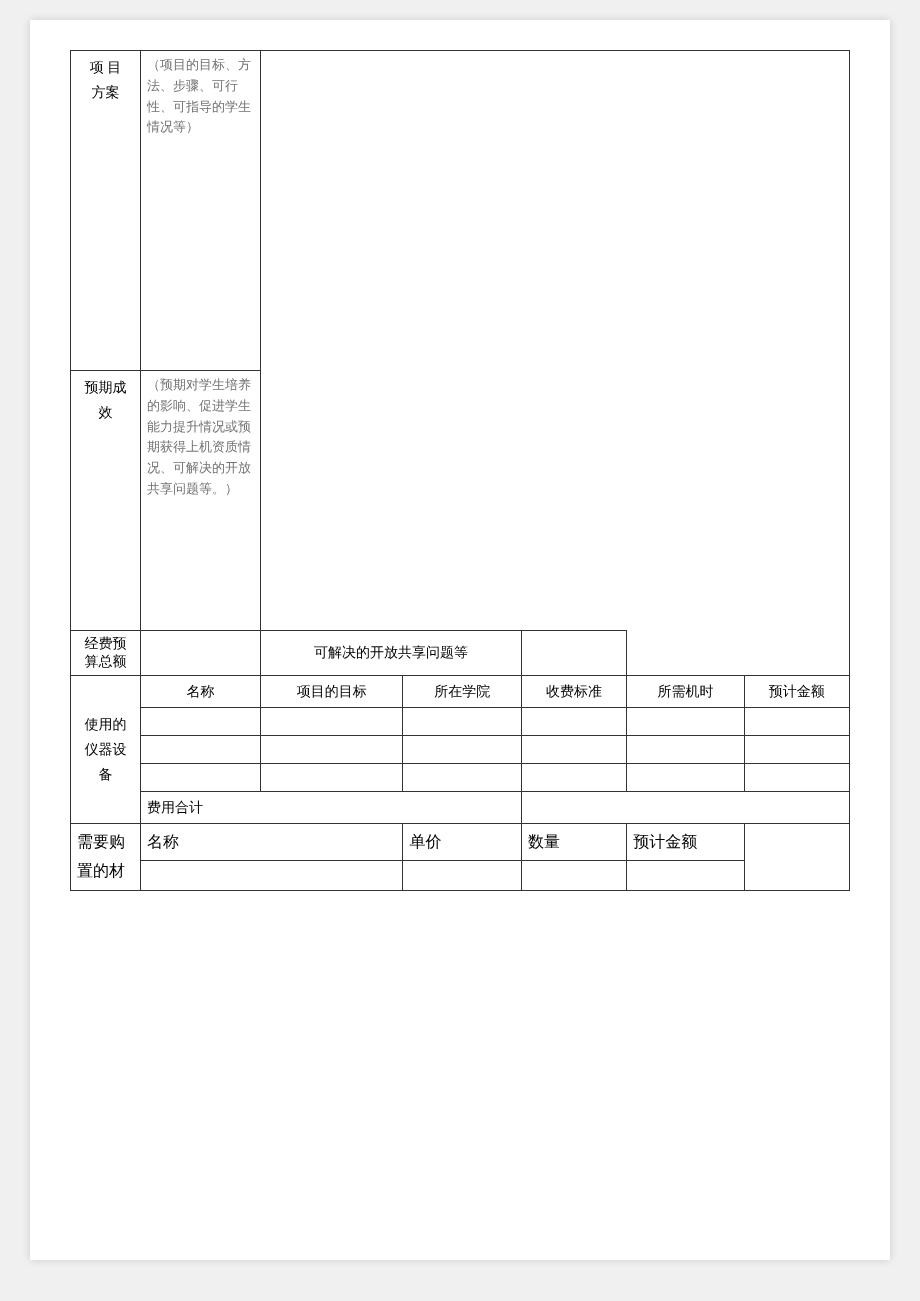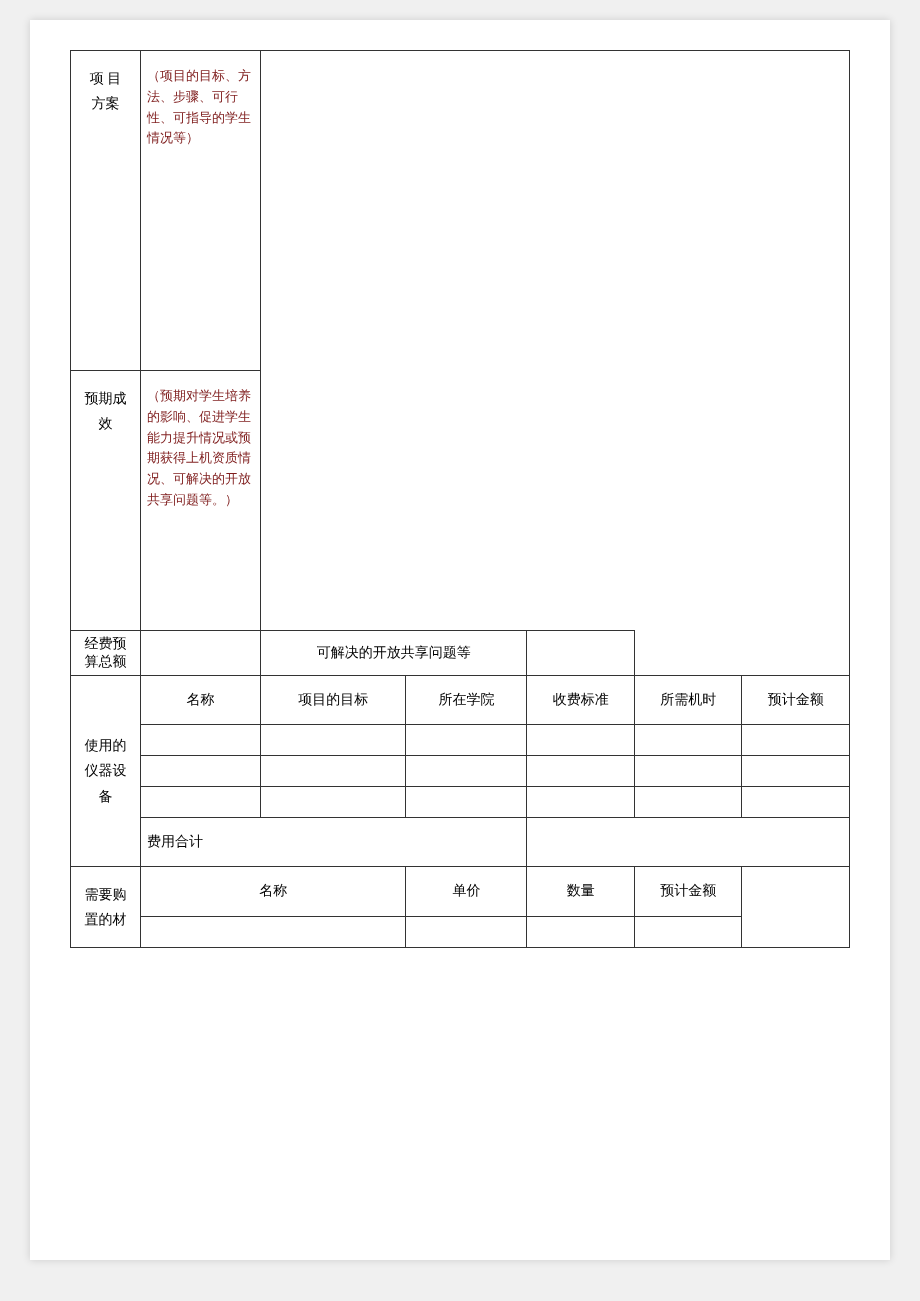--- a/index.html
+++ b/index.html
@@ -29,21 +29,21 @@
 
     .main-table {
       width: 100%;
       border-collapse: collapse;
       border: 1px solid #333;
     }
 
     .main-table td,
     .main-table th {
       border: 1px solid #333;
-      padding: 15px 6px;
+      padding: 4px 6px;
       vertical-align: top;
     }
 
     .label-cell {
       width: 70px;
       text-align: center;
       vertical-align: middle;
       line-height: 1.8;
       font-size: 14px;
       white-space: pre-line;
@@ -59,21 +59,21 @@
 
     .tall-row td {
       height: 320px;
     }
 
     .medium-row td {
       height: 260px;
     }
 
     .hint-text {
-      color: #7f1d1d;
+      color: #737373;
       font-size: 13px;
       margin-top: 24px;
     }
 
     
     .budget-header-row td {
       text-align: center;
       vertical-align: middle;
       font-size: 14px;
       height: 36px;
@@ -95,23 +95,23 @@
     }
 
     .subtotal-row td {
       text-align: left;
       vertical-align: middle;
       font-size: 14px;
       height: 32px;
     }
 
     .purchase-header-row td {
-      text-align: center;
-      vertical-align: middle;
-      font-size: 14px;
+      text-align: left;
+      vertical-align: middle;
+      font-size: 16px;
       height: 36px;
     }
 
     .purchase-data-row td {
       height: 28px;
       text-align: center;
       vertical-align: middle;
       font-size: 13px;
     }
 

